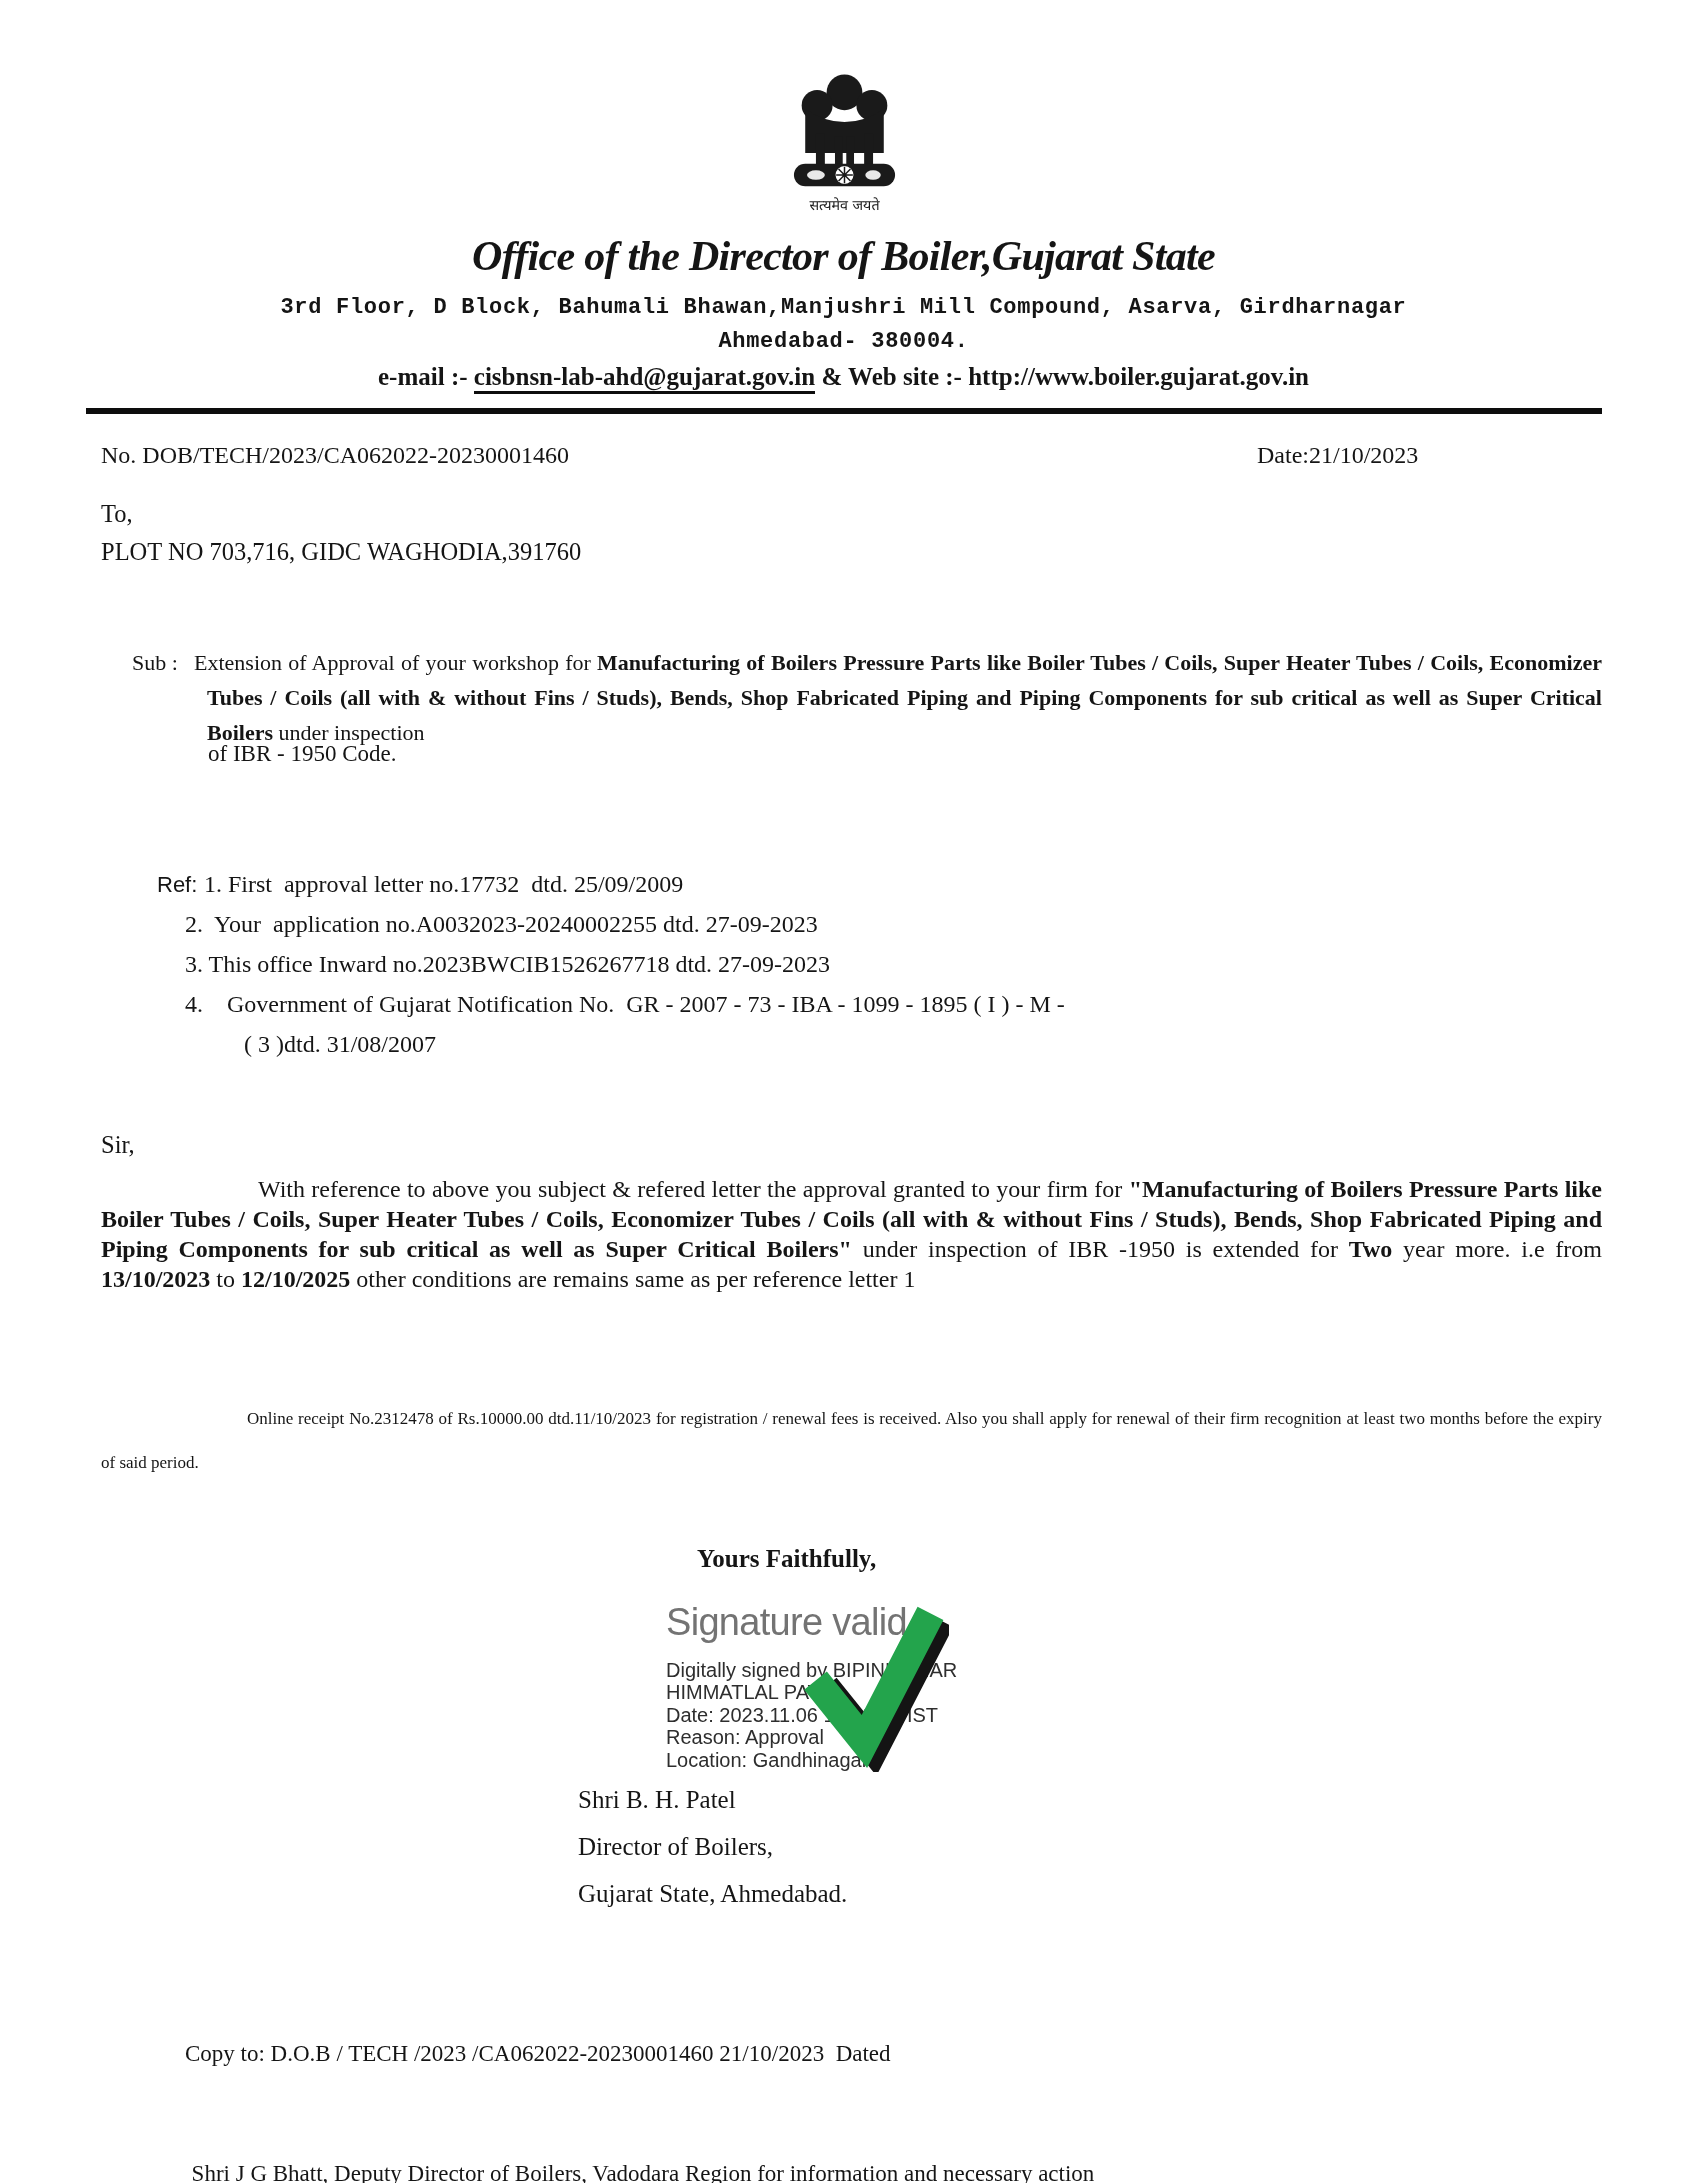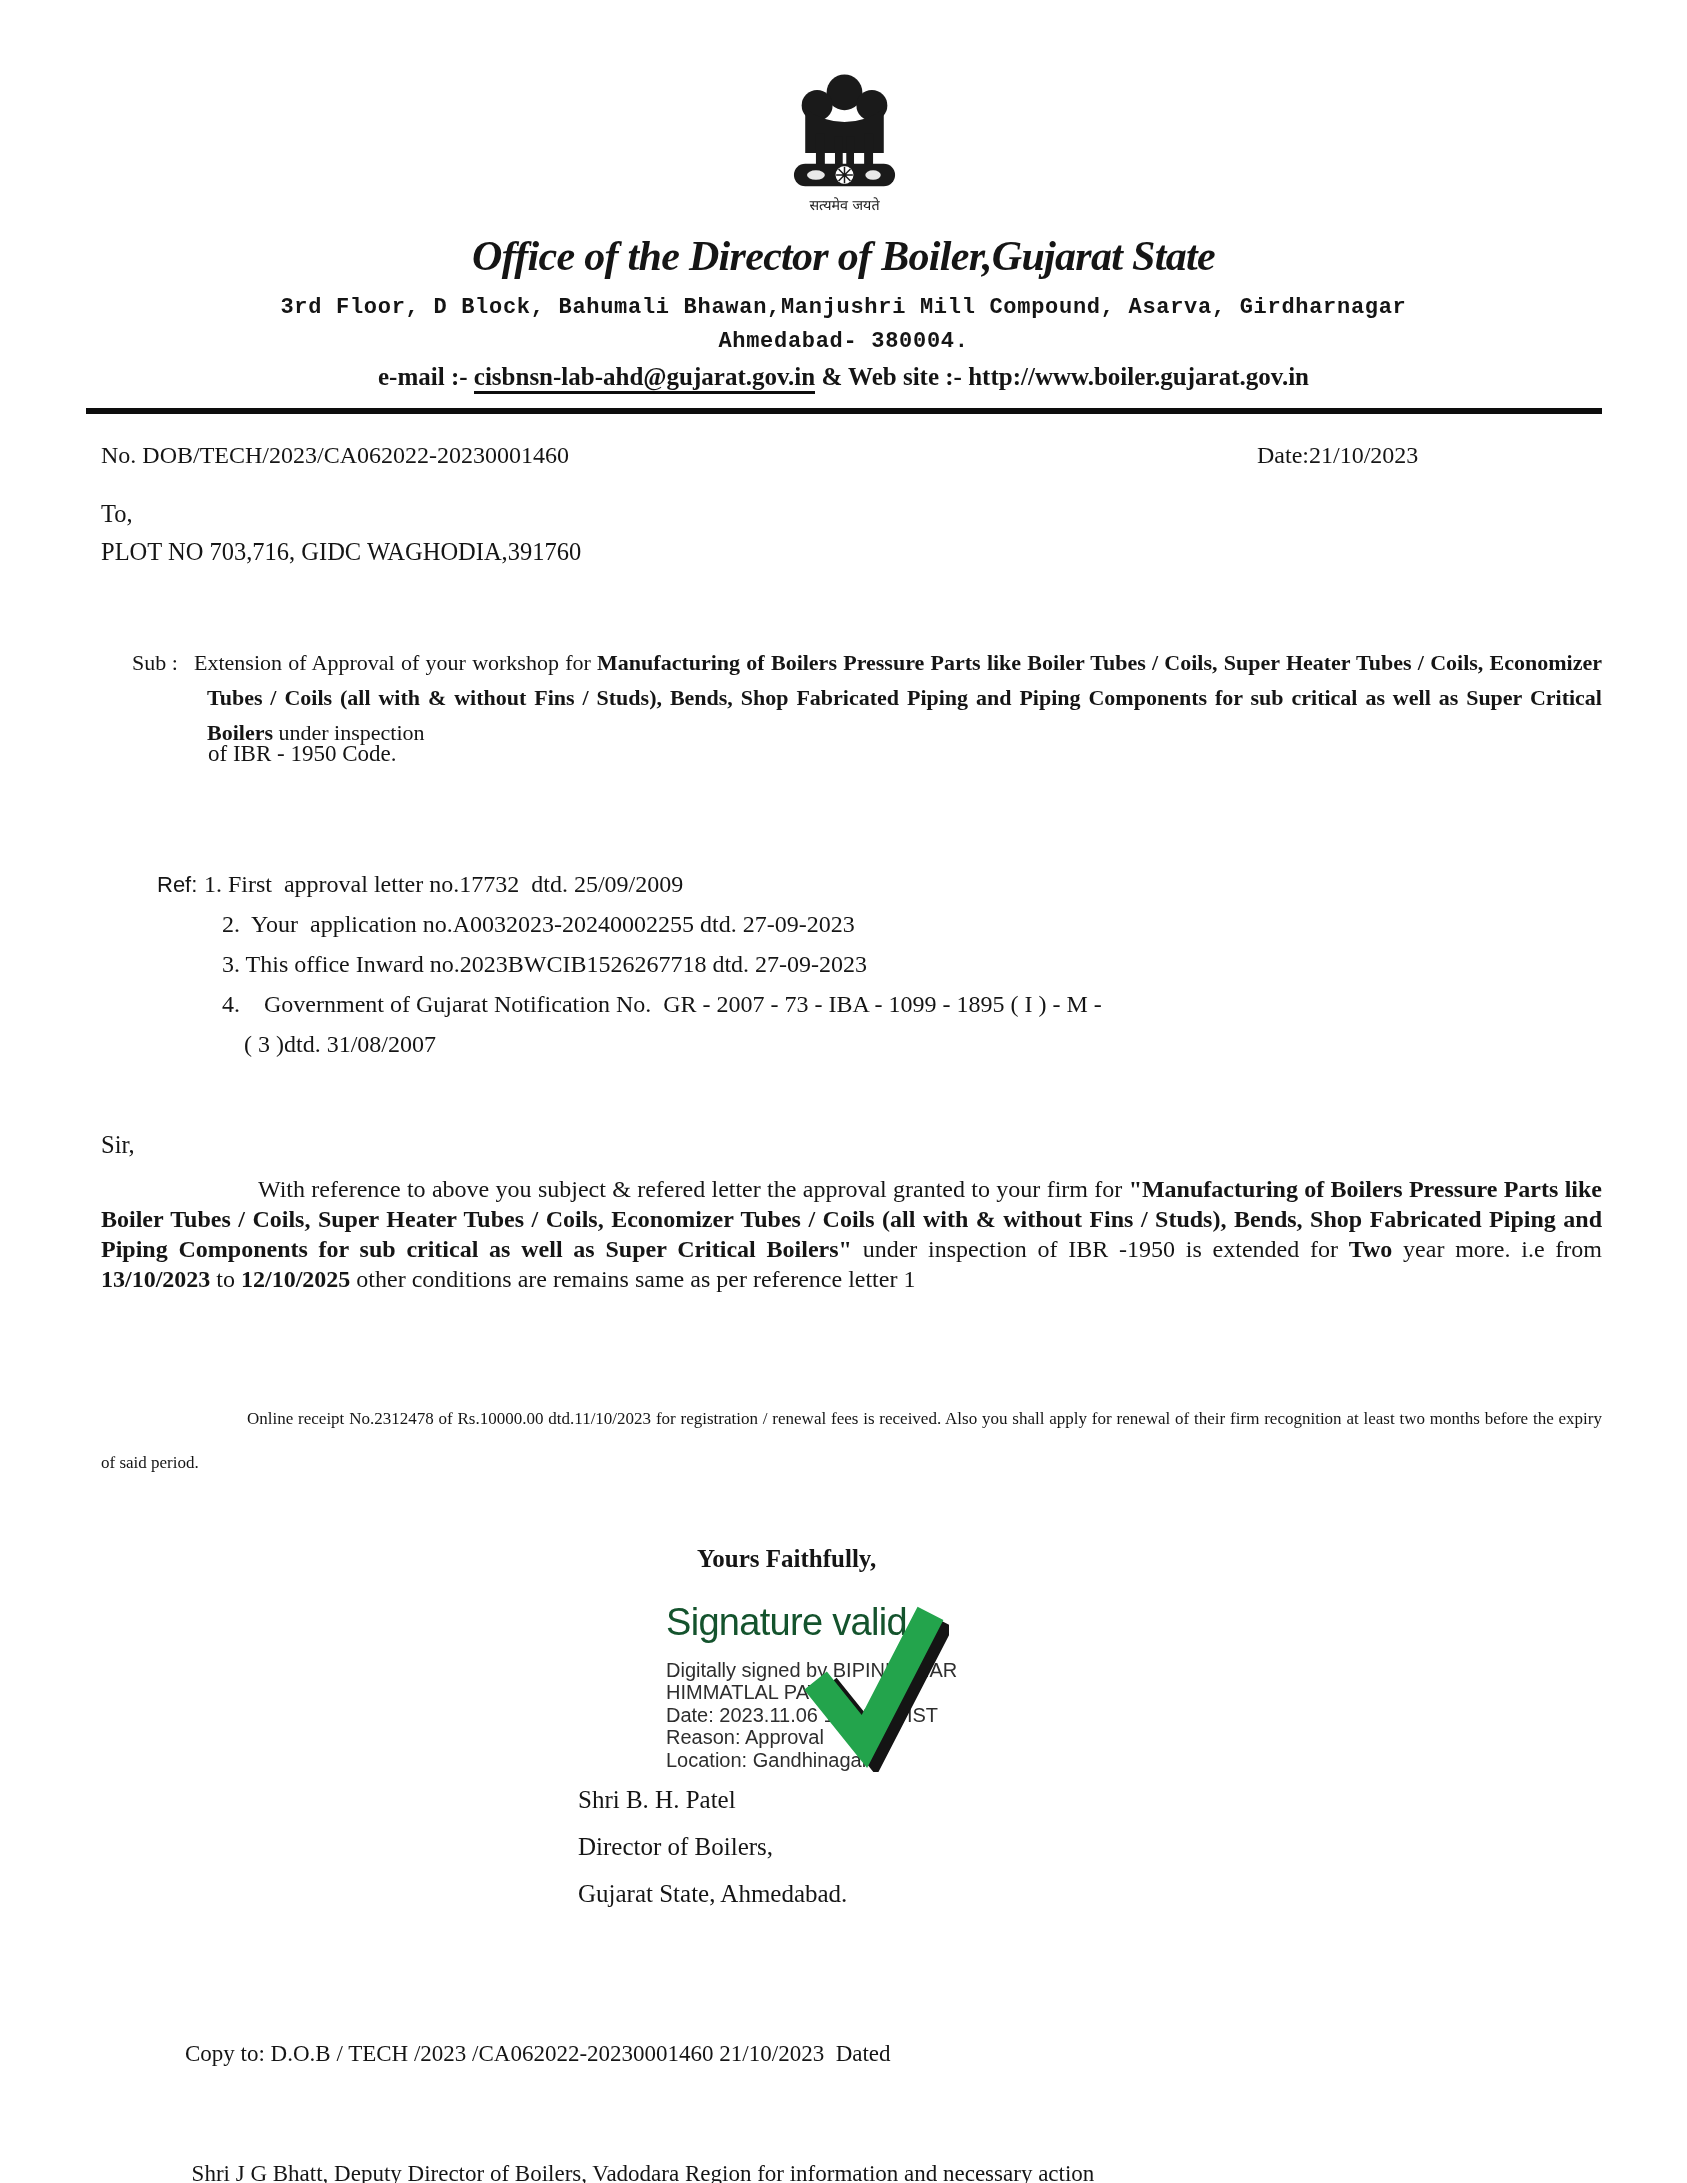--- a/index.html
+++ b/index.html
@@ -48,41 +48,41 @@
     position:absolute; left:208px; top:741px; font-size:23px;
   }
 
   
   .ref-block { position:absolute; left:157px; top:871px; font-size:24px; }
   .ref-row { height:40px; white-space:pre; }
   .ref-label {
     font-family:"Liberation Sans","DejaVu Sans",sans-serif;
     font-size:22px; margin-right:6.6px;
   }
-  .ref-indent  { margin-left:65px; }
+  .ref-indent  { margin-left:28px; }
   .ref-indent2 { margin-left:87px; }
 
   
   .salutation { position:absolute; left:101px; top:1131px; font-size:24.5px; }
   .para1 {
     position:absolute; left:101px; top:1174px; width:1501px;
     font-size:24px; line-height:30px; text-align:justify; text-indent:157px;
   }
   .para2 {
     position:absolute; left:101px; top:1397px; width:1501px;
     font-size:17px; line-height:44px; text-align:justify; text-indent:146px;
   }
 
   
   .closing { position:absolute; left:697px; top:1545px; font-size:25px; font-weight:bold; }
   .sig-stack {
     position:absolute; left:666px; top:1601px;
     font-family:"Liberation Sans","DejaVu Sans",sans-serif; color:#242424;
   }
-  .sig-valid { font-size:38px; letter-spacing:-0.7px; margin-bottom:14.6px; color:#14532d; }
+  .sig-valid { font-size:38px; letter-spacing:-0.7px; margin-bottom:14.6px; color:#737373; }
   .sig-details { font-size:20px; line-height:22.5px; color:#2e2e2e; }
   .sig-check { position:absolute; left:797px; top:1600px; width:152px; height:172px; }
   .name-block {
     position:absolute; left:578px; top:1776px; width:470px; 
     font-size:25px; font-weight:normal; line-height:47px;
   }
 
   
   .copy-block { position:absolute; left:185px; top:1954px; font-size:23px; line-height:40px; white-space:pre; }
   .copy-line2 { margin-left:6.6px; }

